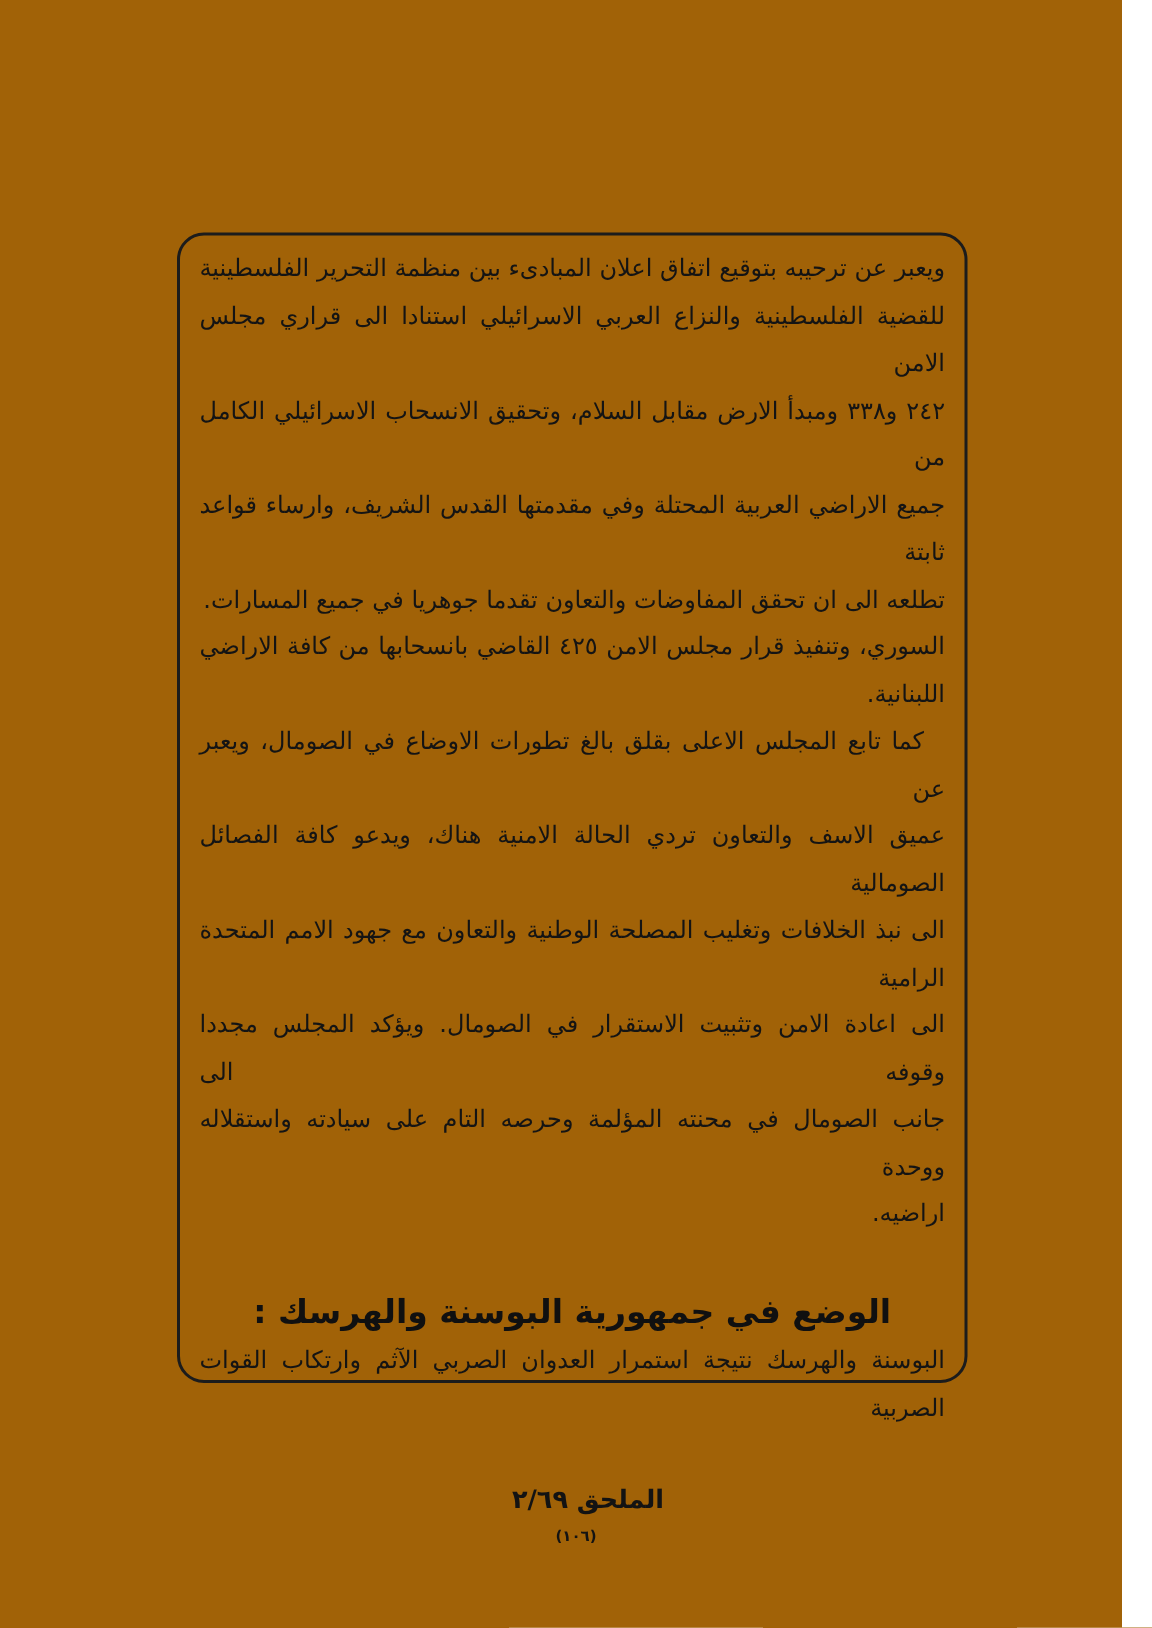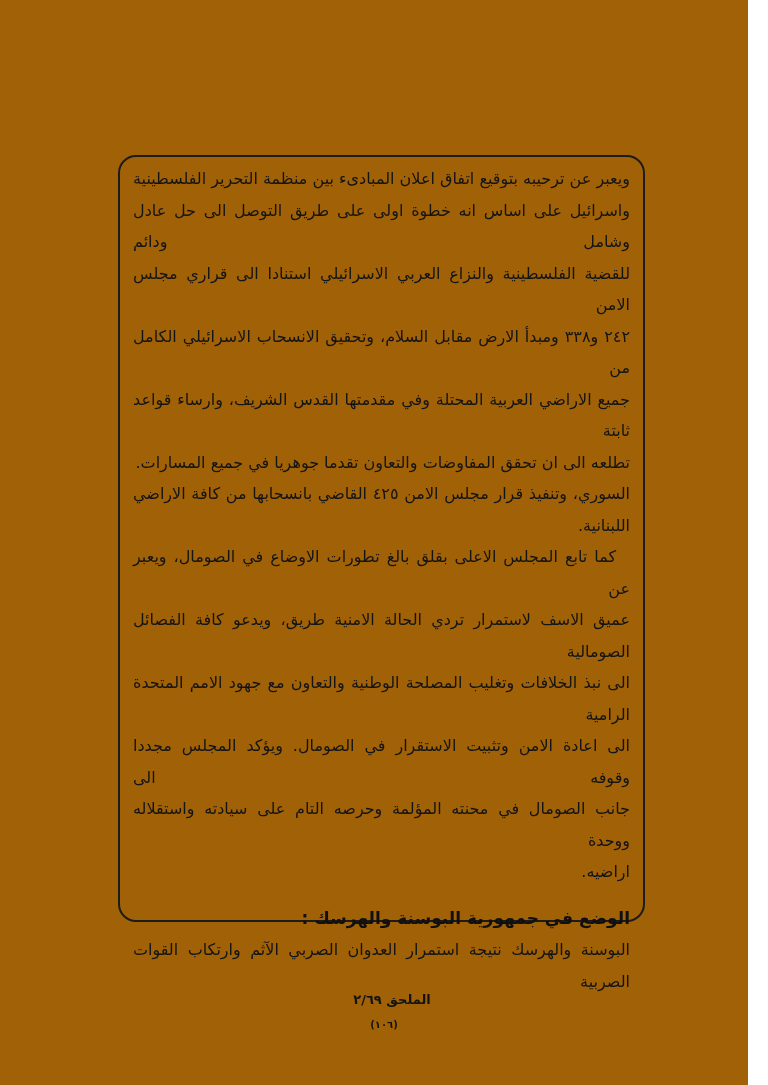--- a/index.html
+++ b/index.html
@@ -48,37 +48,37 @@
     text-align-last: justify;
     white-space: normal;
   }
   .line.indent {
     text-indent: 14px;
   }
   .line.end {
     text-align-last: right;
   }
   .section-heading {
-    margin-top: 15px;
-    font-size: 17px;
+    margin-top: 35px;
+    font-size: 22px;
     font-weight: 700;
-    text-align: right;
+    text-align: center;
     line-height: 31.5px;
     color: #101010;
   }
   .footer {
     position: absolute;
     left: 0;
     top: 990px;
     width: 768px;
     text-align: center;
     direction: rtl;
   }
   .footer .annex {
-    font-size: 13px;
+    font-size: 17px;
     font-weight: 700;
     line-height: 20px;
     color: #131313;
     margin-left: 16px;
   }
   .footer .pagenum {
     margin-top: 6px;
     font-size: 10px;
     font-weight: 600;
     line-height: 18px;
@@ -87,35 +87,34 @@
 </style>
 </head>
 <body>
 
 <div class="page">
 
   <div class="frame body-text">
 
     <div class="para">
       <div class="line">ويعبر عن ترحيبه بتوقيع اتفاق اعلان المبادىء بين منظمة التحرير الفلسطينية</div>
-      <div class="line">واسرائيل على اساس انه خطوة اولى على طريق التوصل الى حل عادل وشامل ودائم</div>
       <div class="line">للقضية الفلسطينية والنزاع العربي الاسرائيلي استنادا الى قراري مجلس الامن</div>
       <div class="line">٢٤٢ و٣٣٨ ومبدأ الارض مقابل السلام، وتحقيق الانسحاب الاسرائيلي الكامل من</div>
       <div class="line">جميع الاراضي العربية المحتلة وفي مقدمتها القدس الشريف، وارساء قواعد ثابتة</div>
       <div class="line end">تطلعه الى ان تحقق المفاوضات والتعاون تقدما جوهريا في جميع المسارات.</div>
     </div>
 
     <div class="para">
       <div class="line">السوري، وتنفيذ قرار مجلس الامن ٤٢٥ القاضي بانسحابها من كافة الاراضي</div>
       <div class="line end">اللبنانية.</div>
     </div>
 
     <div class="para">
       <div class="line indent">كما تابع المجلس الاعلى بقلق بالغ تطورات الاوضاع في الصومال، ويعبر عن</div>
-      <div class="line">عميق الاسف لاستمرار تردي الحالة الامنية طريق، ويدعو كافة الفصائل الصومالية</div>
+      <div class="line">عميق الاسف والتعاون تردي الحالة الامنية هناك، ويدعو كافة الفصائل الصومالية</div>
       <div class="line">الى نبذ الخلافات وتغليب المصلحة الوطنية والتعاون مع جهود الامم المتحدة الرامية</div>
       <div class="line">الى اعادة الامن وتثبيت الاستقرار في الصومال. ويؤكد المجلس مجددا وقوفه الى</div>
       <div class="line">جانب الصومال في محنته المؤلمة وحرصه التام على سيادته واستقلاله ووحدة</div>
       <div class="line end">اراضيه.</div>
     </div>
 
     <div class="section-heading">الوضع في جمهورية البوسنة والهرسك :</div>
 
     <div class="para">
       <div class="line">البوسنة والهرسك نتيجة استمرار العدوان الصربي الآثم وارتكاب القوات الصربية</div>

